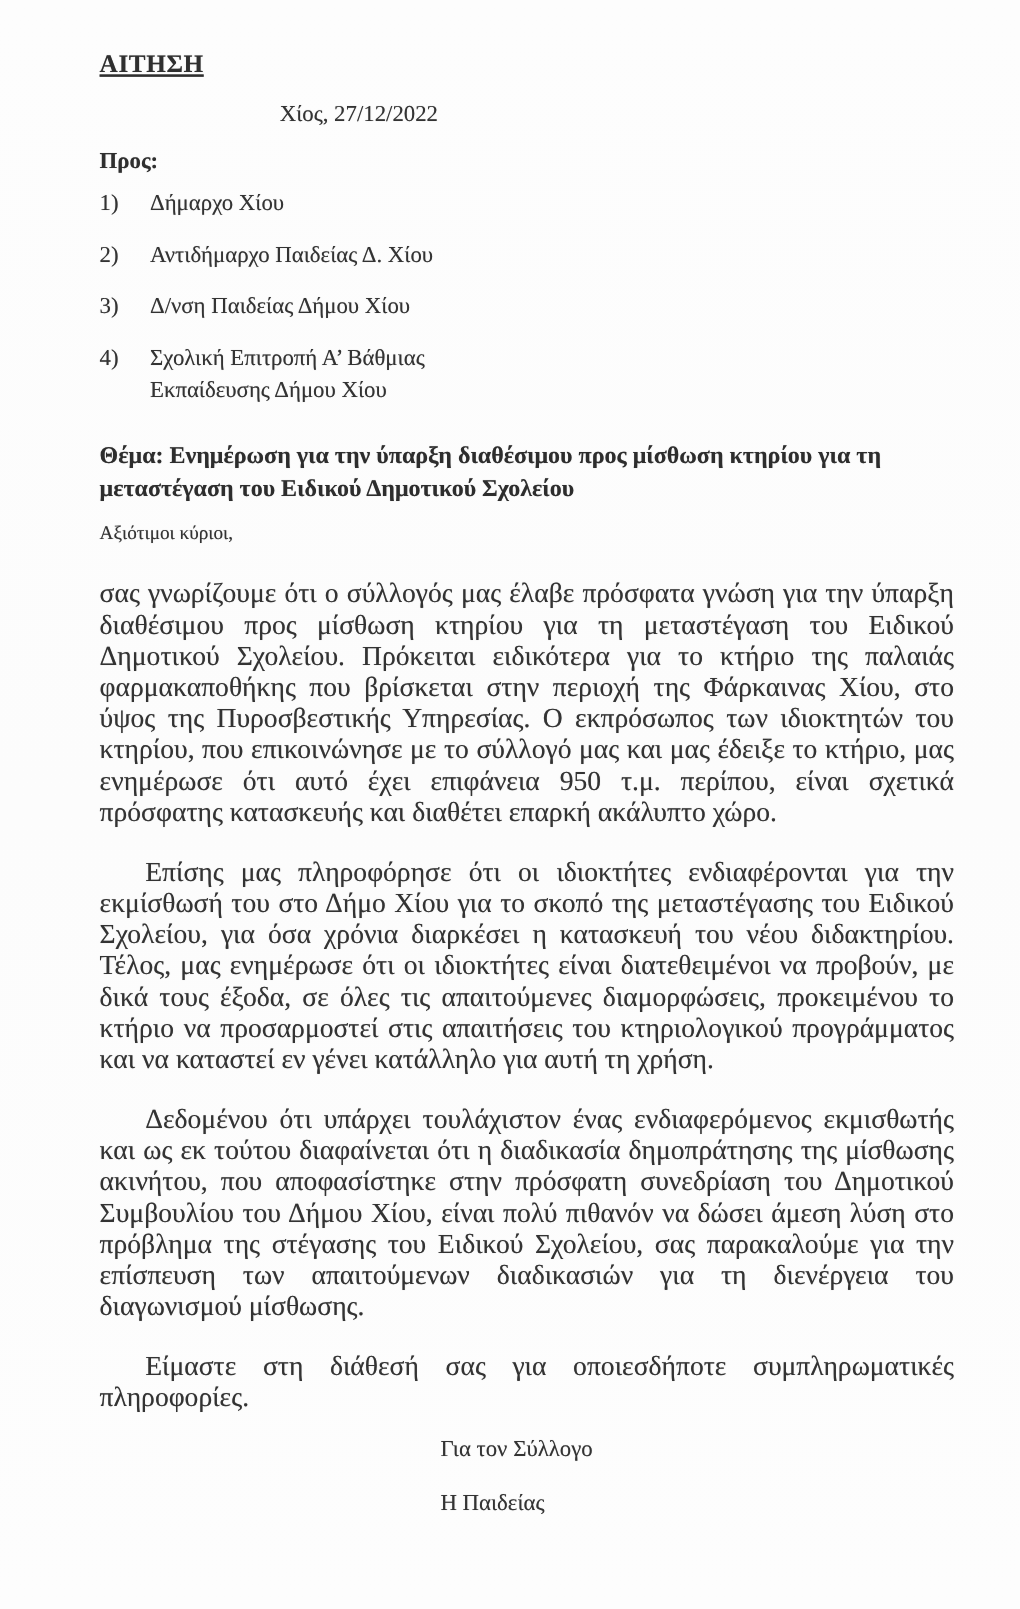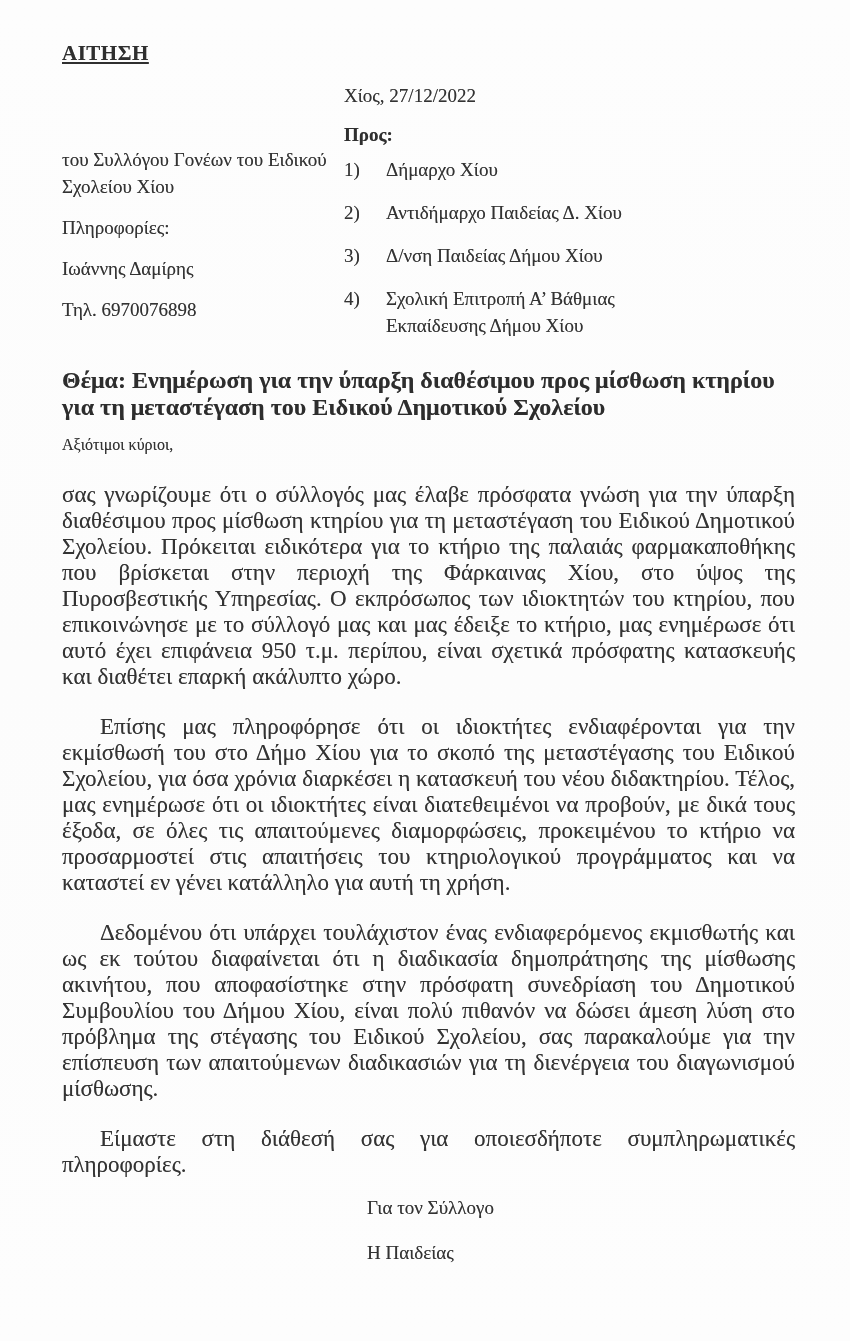--- a/index.html
+++ b/index.html
@@ -7,21 +7,21 @@
     padding: 0;
     background: #ffffff;
   }
   .page {
     position: relative;
     width: 850px;
     height: 1341px;
     margin: 0 auto;
     background: linear-gradient(180deg, #fdfdfd 0%, #fcfcfc 50%, #fdfdfd 100%);
     box-sizing: border-box;
-    padding: 40px 55px 30px 62px;
+    padding: 40px 55px 30px 83px;
     font-family: "Liberation Serif", "DejaVu Serif", serif;
     color: #333333;
     text-shadow: 0 0 0.6px rgba(70,70,70,0.55);
     overflow: hidden;
   }
 
   .title {
     font-size: 21px;
     font-weight: bold;
     text-decoration: underline;
@@ -42,21 +42,21 @@
     font-size: 19px;
     line-height: 27px;
   }
   .sender-col p { margin: 0 0 14px 0; }
   .sender-col p:first-child { margin-bottom: 14px; }
 
   .recipient-col {
     font-size: 19px;
     line-height: 27px;
   }
-  .date-line { margin: 0; }
+  .date-line { margin: 0; text-align: right; }
   .pros-label {
     margin: 12px 0 0 0;
     font-weight: bold;
     color: #2f2f2f;
   }
   .recipient-list {
     list-style: none;
     margin: 8px 0 0 0;
     padding: 0;
   }
@@ -68,21 +68,21 @@
   .recipient-list .num {
     flex: 0 0 42px;
   }
   .recipient-list .rec-text {
     flex: 1 1 auto;
     max-width: 262px;
   }
 
   .subject {
     margin: 12px 0 0 0;
-    font-size: 24px;
+    font-size: 20px;
     font-weight: bold;
     line-height: 27px;
     color: #2d2d2d;
   }
 
   .salutation {
     margin: 10px 0 0 0;
     font-size: 16px;
     line-height: 27px;
   }
@@ -107,26 +107,20 @@
 </style>
 </head>
 <body>
 
 <div class="page">
 
   <h1 class="title">ΑΙΤΗΣΗ</h1>
 
   <div class="header-grid">
 
-    <div class="sender-col">
-      <p>του Συλλόγου Γονέων του Ειδικού Σχολείου Χίου</p>
-      <p>Πληροφορίες:</p>
-      <p>Ιωάννης Δαμίρης</p>
-      <p>Τηλ. 6970076898</p>
-    </div>
 
     <div class="recipient-col">
       <p class="date-line">Χίος, 27/12/2022</p>
       <p class="pros-label">Προς:</p>
       <ol class="recipient-list">
         <li>
           <span class="num">1)</span>
           <span class="rec-text">Δήμαρχο Χίου</span>
         </li>
         <li>

